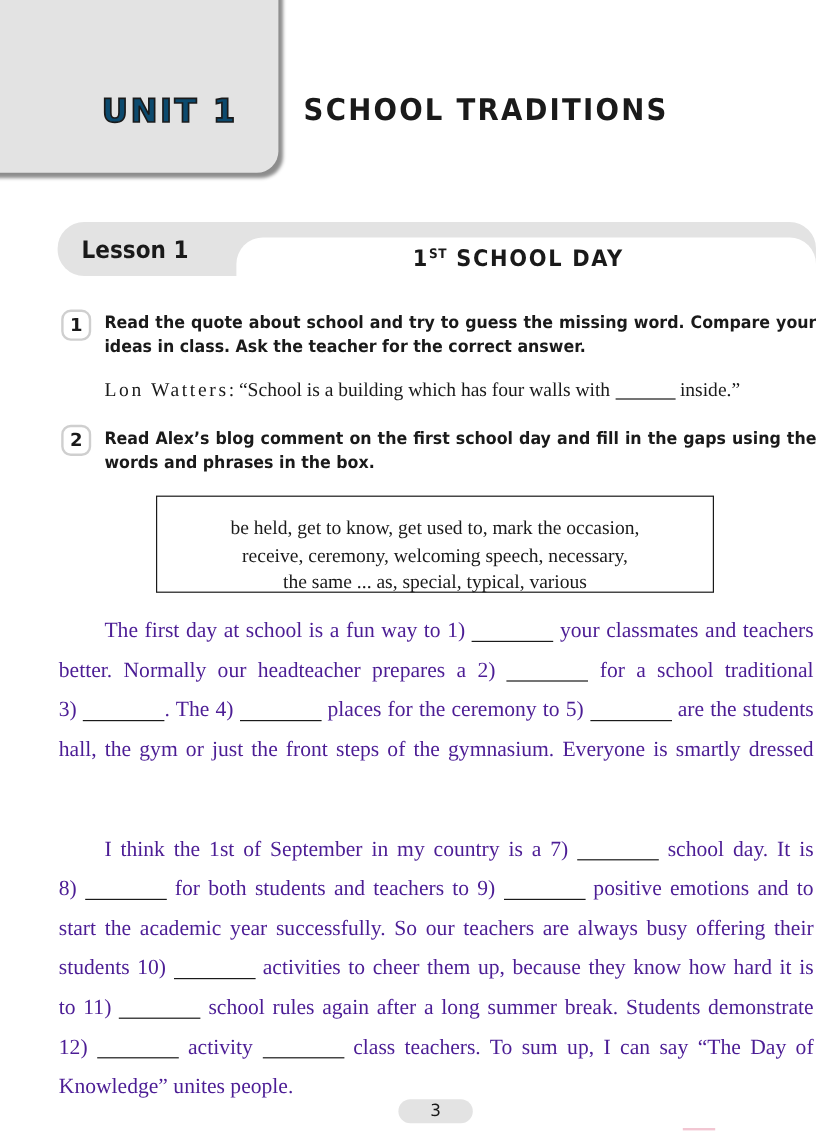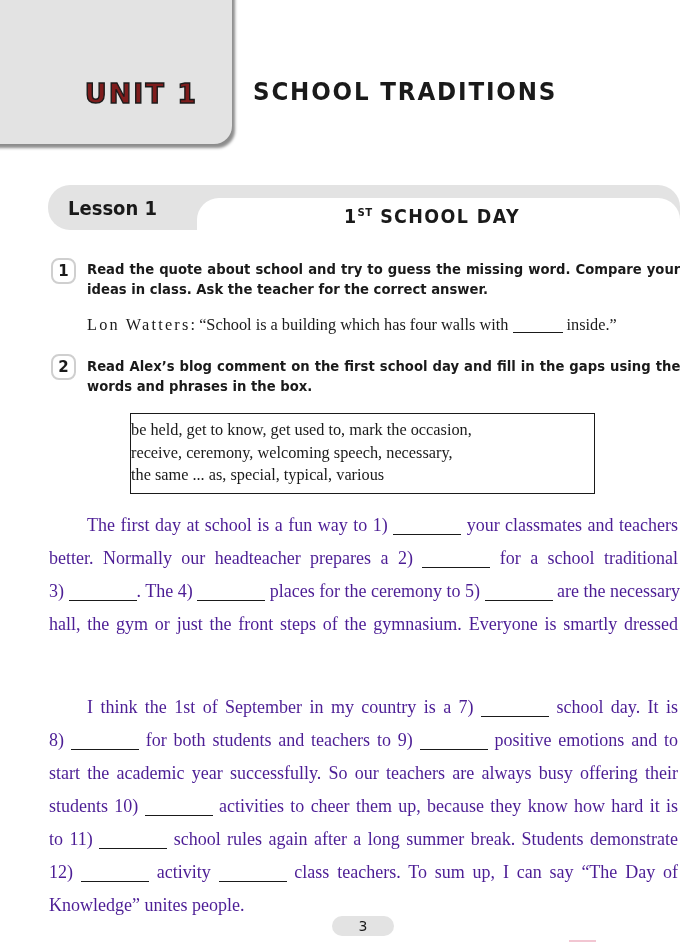--- a/index.html
+++ b/index.html
@@ -1,30 +1,30 @@
 <!DOCTYPE html>
 <html><head>
 <meta charset="utf-8">
 <style>
   html, body { margin: 0; padding: 0; background: #ffffff; }
   body { width: 680px; height: 944px; position: relative; overflow: hidden; font-family: "Liberation Serif", serif; color: #1a1a1a; }
   .unit-tab { position: absolute; left: -20px; top: -20px; width: 252px; height: 164px; background: #e3e3e3; border-radius: 0 0 18px 0; box-shadow: 3px 4px 3px rgba(0,0,0,0.45); }
-  .unit-label { position: absolute; right: 34px; top: 98px; font-family: "DejaVu Sans", sans-serif; font-weight: bold; font-size: 27px; letter-spacing: 2px; color: #7f1d1d; -webkit-text-stroke: 1.4px #1a1a1a; }
+  .unit-label { position: absolute; right: 34px; top: 98px; font-family: "DejaVu Sans", sans-serif; font-weight: bold; font-size: 27px; letter-spacing: 2px; color: #0c4a6e; -webkit-text-stroke: 1.4px #1a1a1a; }
   .unit-title { position: absolute; left: 253px; top: 77px; font-family: "DejaVu Sans", sans-serif; font-weight: bold; font-size: 25px; letter-spacing: 2px; color: #1a1a1a; transform: scaleX(0.92); transform-origin: left center; }
   .lesson-bar { position: absolute; left: 48px; top: 185px; width: 632px; height: 45px; background: #e3e3e3; border-radius: 22px 22px 0 22px; }
   .lesson-label { position: absolute; left: 68px; top: 196px; font-family: "DejaVu Sans", sans-serif; font-weight: bold; font-size: 20px; color: #1a1a1a; transform: scaleX(0.9); transform-origin: left center; }
   .lesson-title-box { position: absolute; left: 197px; top: 198px; width: 483px; height: 40px; background: #ffffff; border-radius: 22px 22px 0 0; }
   .lesson-title { position: absolute; left: 344px; top: 205px; font-family: "DejaVu Sans", sans-serif; font-weight: bold; font-size: 19px; letter-spacing: 1.5px; color: #1a1a1a; transform: scaleX(0.92); transform-origin: left center; }
   .lesson-title sup { font-size: 11px; vertical-align: 7px; letter-spacing: 0.5px; }
   .ex-num { position: absolute; left: 51px; width: 25px; height: 26px; border: 2px solid #cfcfcf; border-radius: 8px; background: #ffffff; box-sizing: border-box; font-family: "DejaVu Sans", sans-serif; font-weight: bold; font-size: 15px; text-align: center; line-height: 22px; color: #1a1a1a; }
   .ex-text { position: absolute; left: 87px; width: 593px; font-family: "DejaVu Sans", sans-serif; font-weight: bold; font-size: 14.2px; line-height: 20px; color: #1a1a1a; transform: scaleX(0.93); transform-origin: left top; width: 638px; text-align: justify; }
   .quote { position: absolute; left: 87px; top: 315px; width: 593px; font-size: 16.3px; color: #1a1a1a; white-space: nowrap; }
   .quote .author { letter-spacing: 2.2px; }
   .blank { display: inline-block; border-bottom: 1.3px solid #1a1a1a; vertical-align: baseline; height: 1em; margin-bottom: -0.2em; }
-  .word-box { position: absolute; left: 130px; top: 413px; width: 465px; height: 81px; border: 1.3px solid #1a1a1a; box-sizing: border-box; font-size: 16.3px; line-height: 22.5px; padding-top: 5px; }
+  .word-box { position: absolute; left: 130px; top: 413px; width: 465px; height: 81px; border: 1.3px solid #1a1a1a; box-sizing: border-box; text-align: center; font-size: 16.3px; line-height: 22.5px; padding-top: 15px; }
   .para { position: absolute; left: 49px; width: 629px; font-size: 18px; line-height: 33px; text-align: justify; color: #4c1d95; }
   .para .line { display: block; white-space: nowrap; text-align: justify; text-align-last: justify; height: 33px; }
   .para .line.last { text-align-last: left; }
   .para .indent { padding-left: 38px; }
   .page-num { position: absolute; left: 332px; top: 916px; width: 62px; height: 20px; background: #e3e3e3; border-radius: 10px; font-family: "DejaVu Sans", sans-serif; font-size: 14px; text-align: center; line-height: 20px; color: #1a1a1a; }
   .pink-mark { position: absolute; left: 569px; top: 940px; width: 27px; height: 2px; background: #f2c6d2; }
 </style>
 </head>
 <body>
 
@@ -47,21 +47,21 @@
 
 <div class="word-box">
   <div>be held, get to know, get used to, mark the occasion,</div>
   <div>receive, ceremony, welcoming speech, necessary,</div>
   <div>the same ... as, special, typical, various</div>
 </div>
 
 <div class="para" style="top:509px;">
   <span class="line indent"><span>The first day at school is a fun way to 1) </span><span class="blank" style="width:68px;"></span><span> your classmates and teachers</span></span>
   <span class="line"><span>better. Normally our headteacher prepares a 2) </span><span class="blank" style="width:68px;"></span><span> for a school traditional</span></span>
-  <span class="line"><span>3) </span><span class="blank" style="width:68px;"></span><span>. The 4) </span><span class="blank" style="width:68px;"></span><span> places for the ceremony to 5) </span><span class="blank" style="width:68px;"></span><span> are the necessary</span></span>
+  <span class="line"><span>3) </span><span class="blank" style="width:68px;"></span><span>. The 4) </span><span class="blank" style="width:68px;"></span><span> places for the ceremony to 5) </span><span class="blank" style="width:68px;"></span><span> are the students</span></span>
   <span class="line"><span>hall, the gym or just the front steps of the gymnasium. Everyone is smartly dressed</span></span>
 </div>
 
 <div class="para" style="top:674px;margin-top:17px;">
   <span class="line indent"><span>I think the 1st of September in my country is a 7) </span><span class="blank" style="width:68px;"></span><span> school day. It is</span></span>
   <span class="line"><span>8) </span><span class="blank" style="width:68px;"></span><span> for both students and teachers to 9) </span><span class="blank" style="width:68px;"></span><span> positive emotions and to</span></span>
   <span class="line"><span>start the academic year successfully. So our teachers are always busy offering their</span></span>
   <span class="line"><span>students 10) </span><span class="blank" style="width:68px;"></span><span> activities to cheer them up, because they know how hard it is</span></span>
   <span class="line"><span>to 11) </span><span class="blank" style="width:68px;"></span><span> school rules again after a long summer break. Students demonstrate</span></span>
   <span class="line"><span>12) </span><span class="blank" style="width:68px;"></span><span> activity </span><span class="blank" style="width:68px;"></span><span> class teachers. To sum up, I can say “The Day of</span></span>

